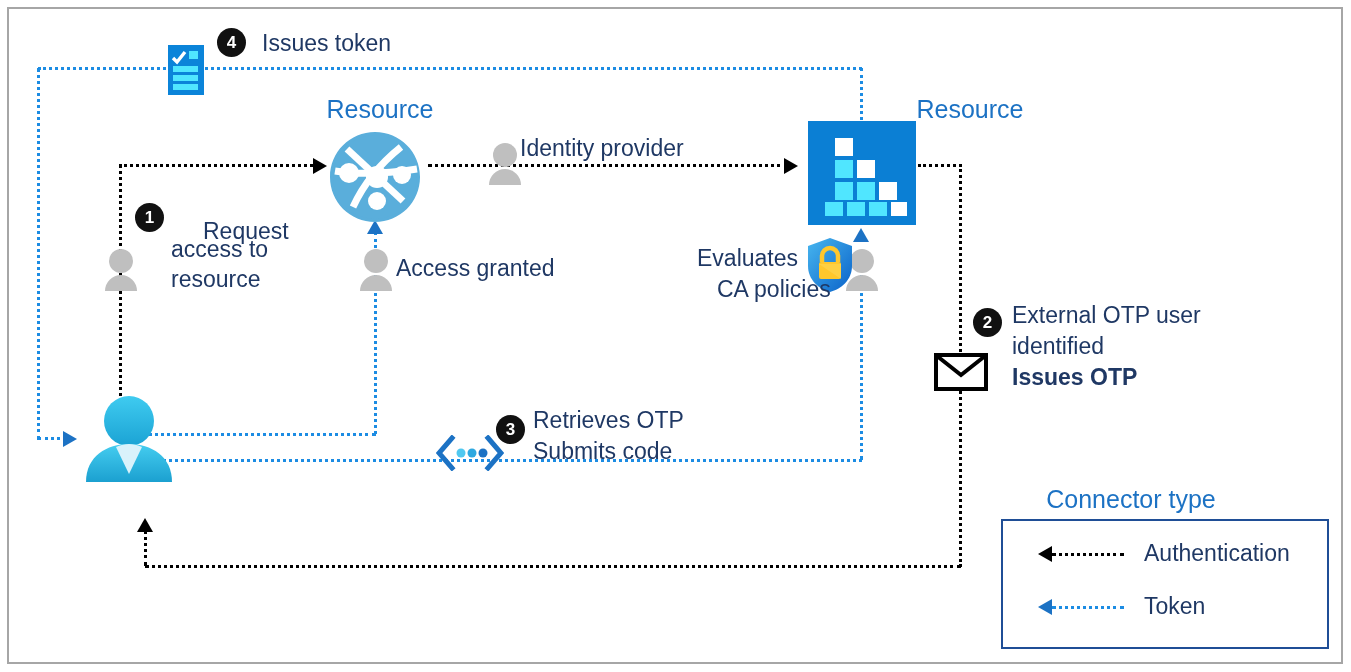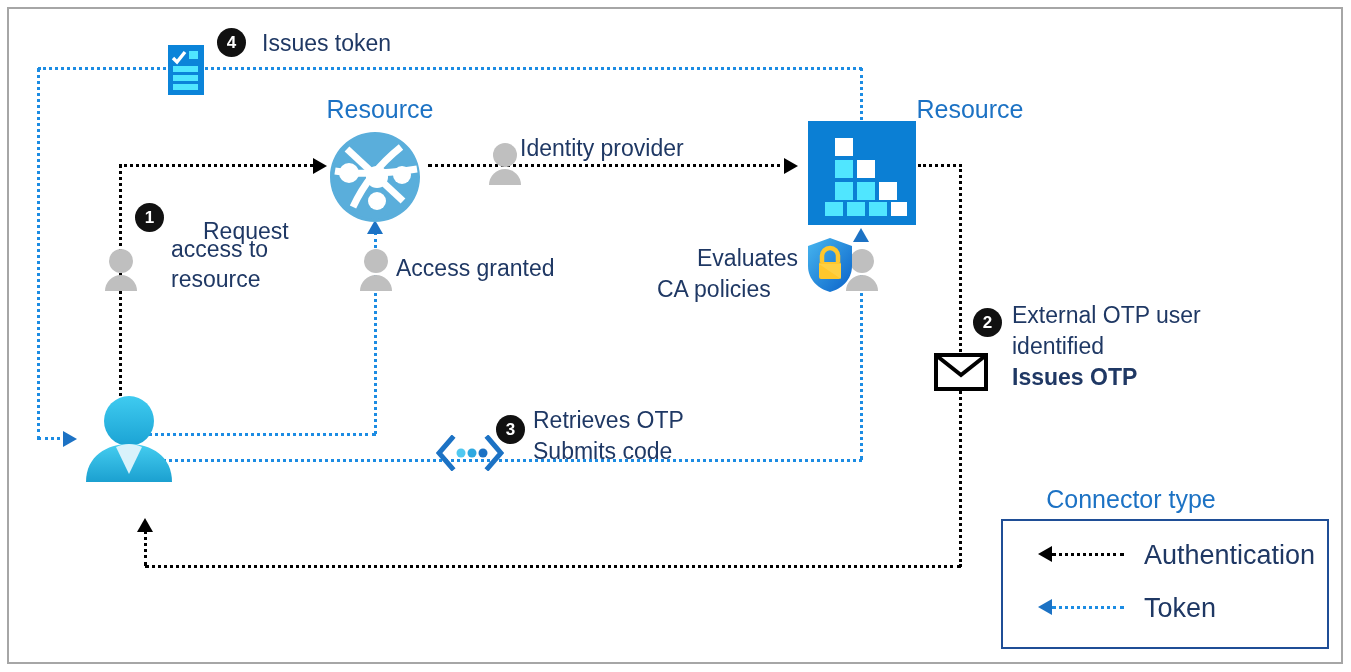--- a/index.html
+++ b/index.html
@@ -82,21 +82,21 @@
     position:absolute;
     left:1001px; top:519px;
     width:328px; height:130px;
     border:2px solid #1f4e96;
     background:#ffffff;
     box-sizing:border-box;
   }
   .legend-label{
     position:absolute;
     color:#1f3864;
-    font-size:27px;
+    font-size:23px;
     font-family:"Liberation Sans", sans-serif;
     white-space:pre;
   }
   .legend-line{position:absolute;height:0;}
 </style>
 </head>
 <body>
 
 <div id="canvas">
 
@@ -267,21 +267,21 @@
   <div class="lbl" style="left:520px; top:134px;">Identity provider</div>
 
   <div class="step" style="left:135px; top:203px;">1</div>
   <div class="lbl" style="left:171px; top:217px;margin-left:32px;">Request</div>
   <div class="lbl" style="left:171px; top:235px;">access to</div>
   <div class="lbl" style="left:171px; top:265px;">resource</div>
 
   <div class="lbl" style="left:396px; top:254px;">Access granted</div>
 
   <div class="lbl" style="left:697px; top:244px;">Evaluates</div>
-  <div class="lbl" style="left:657px; top:275px;">CA policies</div>
+  <div class="lbl" style="left:717px; top:275px;">CA policies</div>
 
   <div class="step" style="left:973px; top:308px;">2</div>
   <div class="lbl" style="left:1012px; top:301px;">External OTP user</div>
   <div class="lbl" style="left:1012px; top:332px;">identified</div>
   <div class="lbl" style="left:1012px; top:363px;font-weight:bold;">Issues OTP</div>
 
   <div class="step" style="left:496px; top:415px;">3</div>
   <div class="lbl" style="left:533px; top:406px;">Retrieves OTP</div>
   <div class="lbl" style="left:533px; top:437px;">Submits code</div>
 

